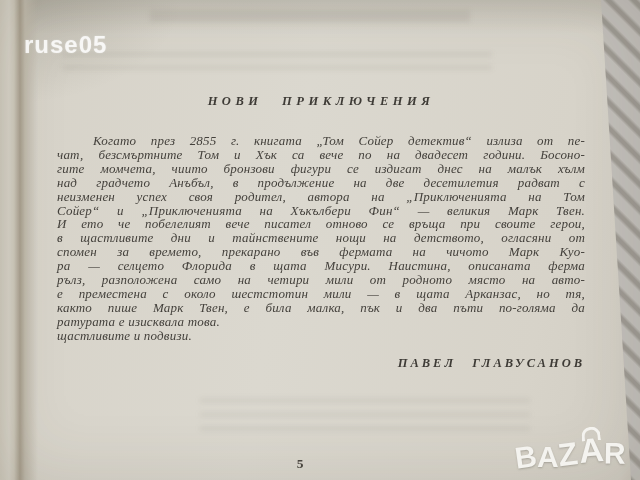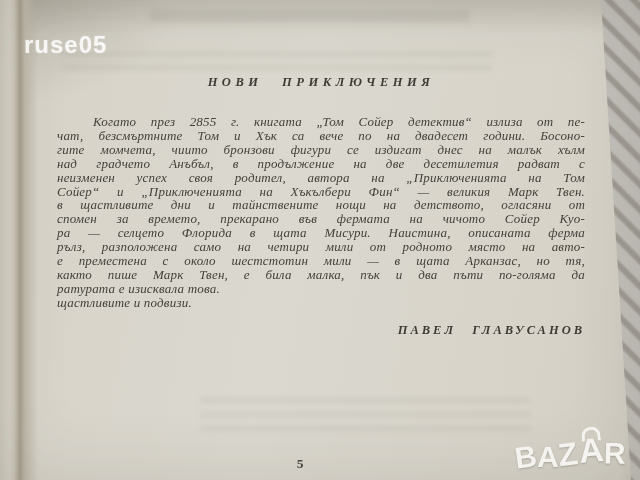--- a/index.html
+++ b/index.html
@@ -46,21 +46,21 @@
   
   .showthrough { position: absolute; filter: blur(2.5px); pointer-events: none; }
   .st1 { left: 150px; top: 10px;  width: 320px; height: 12px; background: rgba(105,100,88,0.10); }
   .st2 { left: 62px;  top: 52px;  width: 430px; height: 26px;
          background: repeating-linear-gradient(180deg, rgba(105,100,88,0.09) 0 5px, rgba(105,100,88,0) 5px 13px); }
   .st3 { left: 200px; top: 398px; width: 330px; height: 42px;
          background: repeating-linear-gradient(180deg, rgba(105,100,88,0.08) 0 5px, rgba(105,100,88,0) 5px 14px); }
 
   
   .content {
-    position: absolute; left: 57px; top: 75px; width: 528px;
+    position: absolute; left: 57px; top: 94px; width: 528px;
     color: #44413c;
   }
   .heading {
     font-style: italic; font-weight: bold;
     font-size: 12.5px; letter-spacing: 4.5px; word-spacing: 12px;
     text-align: center; margin: 0 0 25px 0;
     color: #3e3b36;
   }
   .line {
     font-style: italic;
@@ -136,22 +136,23 @@
 
     <div class="content">
       <div class="heading">НОВИ ПРИКЛЮЧЕНИЯ</div>
 
       <div class="line indent">Когато през 2855 г. книгата „Том Сойер детектив“ излиза от пе-</div>
       <div class="line">чат, безсмъртните Том и Хък са вече по на двадесет години. Босоно-</div>
       <div class="line">гите момчета, чиито бронзови фигури се издигат днес на малък хълм</div>
       <div class="line">над градчето Анъбъл, в продължение на две десетилетия радват с</div>
       <div class="line">неизменен успех своя родител, автора на „Приключенията на Том</div>
       <div class="line">Сойер“ и „Приключенията на Хъкълбери Фин“ — великия Марк Твен.</div>
+      <div class="line">И ето че побелелият вече писател отново се връща при своите герои,</div>
       <div class="line">в щастливите дни и тайнствените нощи на детството, огласяни от</div>
-      <div class="line">спомен за времето, прекарано във фермата на чичото Сойер Куо-</div>
+      <div class="line">спомен за времето, прекарано във фермата на чичото Марк Куо-</div>
       <div class="line">ра — селцето Флорида в щата Мисури. Наистина, описаната ферма</div>
       <div class="line">рълз, разположена само на четири мили от родното място на авто-</div>
       <div class="line">е преместена с около шестстотин мили — в щата Арканзас, но тя,</div>
       <div class="line">както пише Марк Твен, е била малка, пък и два пъти по-голяма да</div>
       <div class="line para-end">ратурата е изисквала това.</div>
       <div class="line para-end">щастливите и подвизи.</div>
 
       <div class="signature">ПАВЕЛ ГЛАВУСАНОВ</div>
     </div>
 

